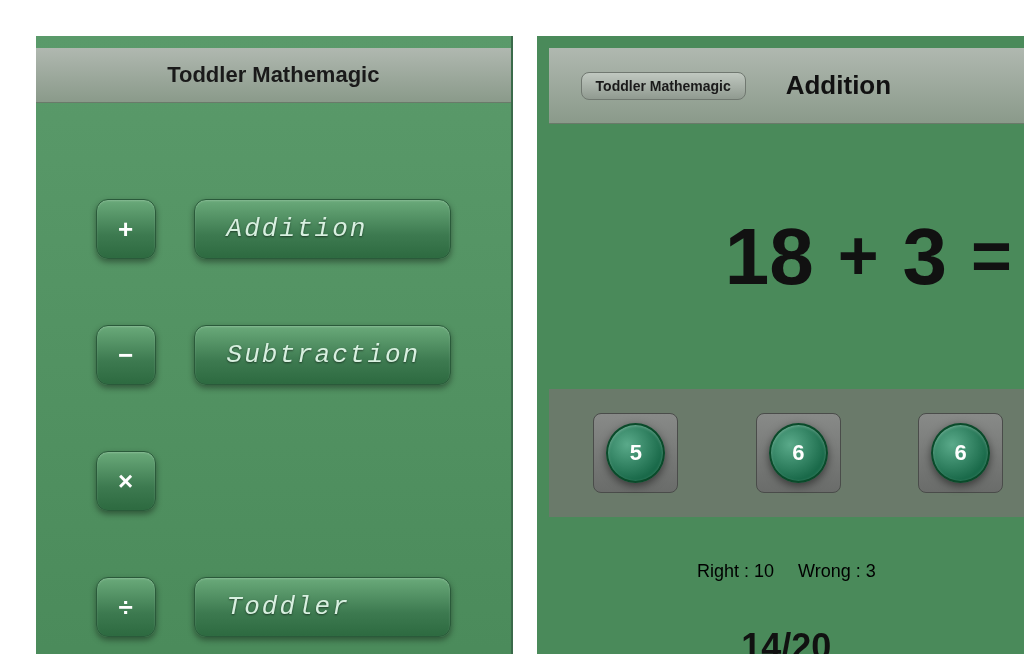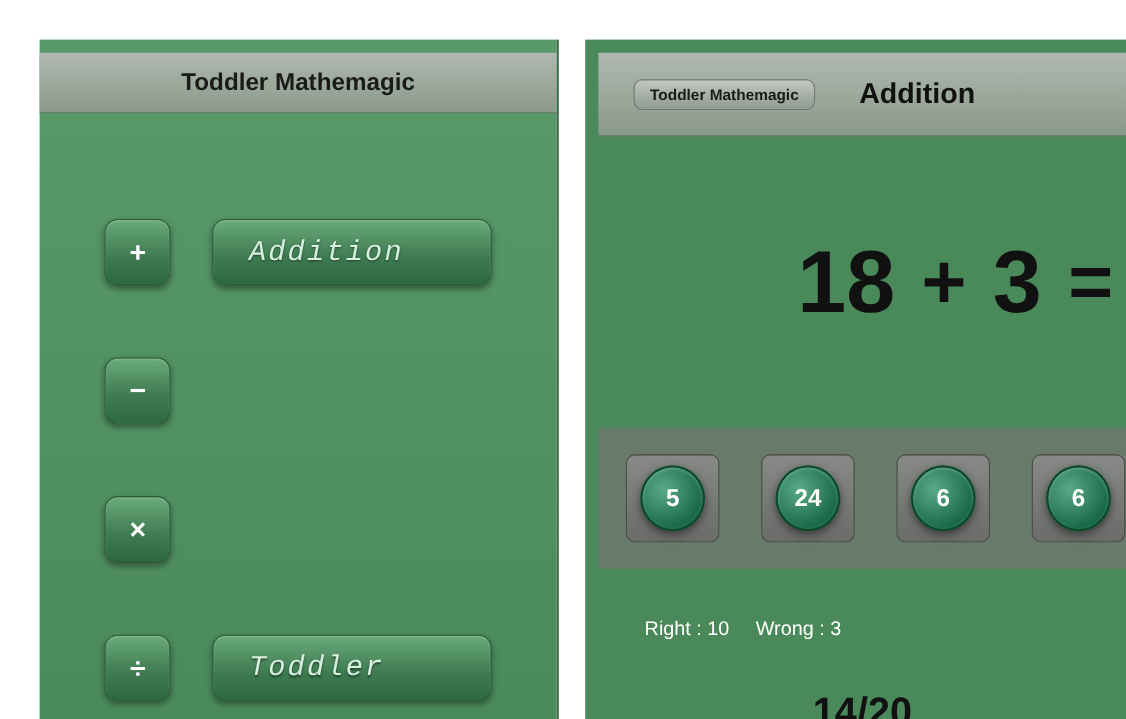--- a/index.html
+++ b/index.html
@@ -189,23 +189,23 @@
       align-items: center;
       justify-content: center;
       color: white;
       font-size: 22px;
       font-weight: bold;
     }
 
     
     .score-row {
       display: flex;
-      justify-content: flex-start;
+      justify-content: center;
       padding: 8px 30px;
-      color: #ffffff;
+      color: #000000;
       font-size: 18px;
     }
 
     .final-score {
       text-align: center;
       font-size: 36px;
       font-weight: bold;
       color: #111;
       padding-bottom: 10px;
     }
@@ -225,20 +225,23 @@
         <span>+</span>
       </div>
       <div class="menu-label-button">
         <span class="menu-label-text">Addition</span>
       </div>
     </div>
 
     <div class="menu-row">
       <div class="op-button">
         <span>−</span>
+      </div>
+      <div class="menu-label-button">
+        <span class="menu-label-text">Subtraction</span>
       </div>
     </div>
 
     <div class="menu-row">
       <div class="op-button">
         <span>×</span>
       </div>
     </div>
 
     <div class="menu-row">
@@ -263,23 +266,20 @@
     <div class="math-operator">+</div>
     <div class="math-number">3</div>
     <div class="math-equals">=</div>
   </div>
 
   <div class="answers-strip">
     <div class="answer-tile">
       <div class="answer-circle">5</div>
     </div>
     <div class="answer-tile">
-      <div class="answer-circle">24</div>
-    </div>
-    <div class="answer-tile">
       <div class="answer-circle">6</div>
     </div>
     <div class="answer-tile">
       <div class="answer-circle">6</div>
     </div>
   </div>
 
   <div class="score-row">
     <span>Right : 10</span>
     <span>Wrong : 3</span>

